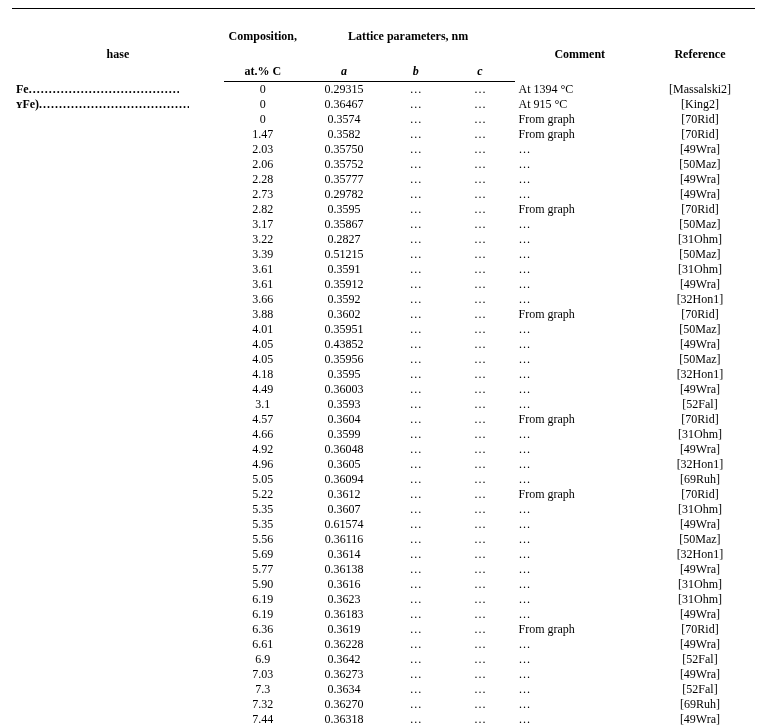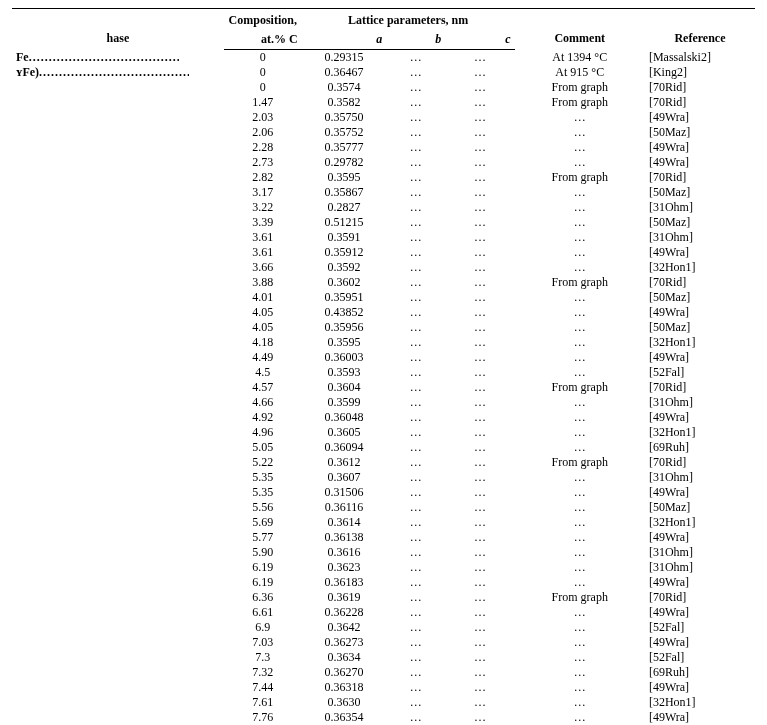--- a/index.html
+++ b/index.html
@@ -13,46 +13,46 @@
       box-sizing: border-box;
     }
     table {
       border-collapse: collapse;
       width: 100%;
     }
     thead tr.top th {
       border-top: 1px solid #000;
       font-weight: bold;
       text-align: center;
-      padding: 4px 4px;
+      padding: 20px 4px;
       vertical-align: bottom;
       white-space: nowrap;
     }
     thead tr.bot th {
       border-bottom: 1px solid #000;
       font-weight: bold;
       padding: 0 4px 2px;
-      text-align: right;
+      text-align: center;
       white-space: nowrap;
     }
     thead th.left { text-align: left; }
     tbody td {
       padding: 0 4px;
       line-height: 1.25;
       white-space: nowrap;
       vertical-align: top;
     }
     tbody tr:last-child td { border-bottom: 1px solid #000; }
     .phase-col { width: 200px; font-weight: bold; }
     .comp-col  { width:  60px; text-align: center; }
     .a-col     { width:  75px; text-align: center; }
     .b-col     { width:  50px; text-align: center; }
     .c-col     { width:  60px; text-align: center; }
-    .cmt-col   { width: 120px; text-align: center; }
-    .ref-col   { width: 100px; text-align: left; }
+    .cmt-col   { width: 120px; text-align: left; }
+    .ref-col   { width: 100px; text-align: center; }
     .dots::after{
       content: "........................................................................";
       letter-spacing: 1px;
       overflow: hidden;
       display: inline-block;
       max-width: 150px;
       vertical-align: bottom;
     }
     .phase-label { display:inline-block; }
   </style>
@@ -260,21 +260,21 @@
         <td class="phase-col"></td>
         <td class="comp-col">4.49</td>
         <td class="a-col">0.36003</td>
         <td class="b-col">…</td>
         <td class="c-col">…</td>
         <td class="cmt-col">…</td>
         <td class="ref-col">[49Wra]</td>
       </tr>
       <tr>
         <td class="phase-col"></td>
-        <td class="comp-col">4.5</td>
+        <td class="comp-col">3.1</td>
         <td class="a-col">0.3593</td>
         <td class="b-col">…</td>
         <td class="c-col">…</td>
         <td class="cmt-col">…</td>
         <td class="ref-col">[52Fal]</td>
       </tr>
       <tr>
         <td class="phase-col"></td>
         <td class="comp-col">4.57</td>
         <td class="a-col">0.3604</td>
@@ -333,21 +333,21 @@
         <td class="comp-col">5.35</td>
         <td class="a-col">0.3607</td>
         <td class="b-col">…</td>
         <td class="c-col">…</td>
         <td class="cmt-col">…</td>
         <td class="ref-col">[31Ohm]</td>
       </tr>
       <tr>
         <td class="phase-col"></td>
         <td class="comp-col">5.35</td>
-        <td class="a-col">0.31506</td>
+        <td class="a-col">0.61574</td>
         <td class="b-col">…</td>
         <td class="c-col">…</td>
         <td class="cmt-col">…</td>
         <td class="ref-col">[49Wra]</td>
       </tr>
       <tr>
         <td class="phase-col"></td>
         <td class="comp-col">5.56</td>
         <td class="a-col">0.36116</td>
         <td class="b-col">…</td>

